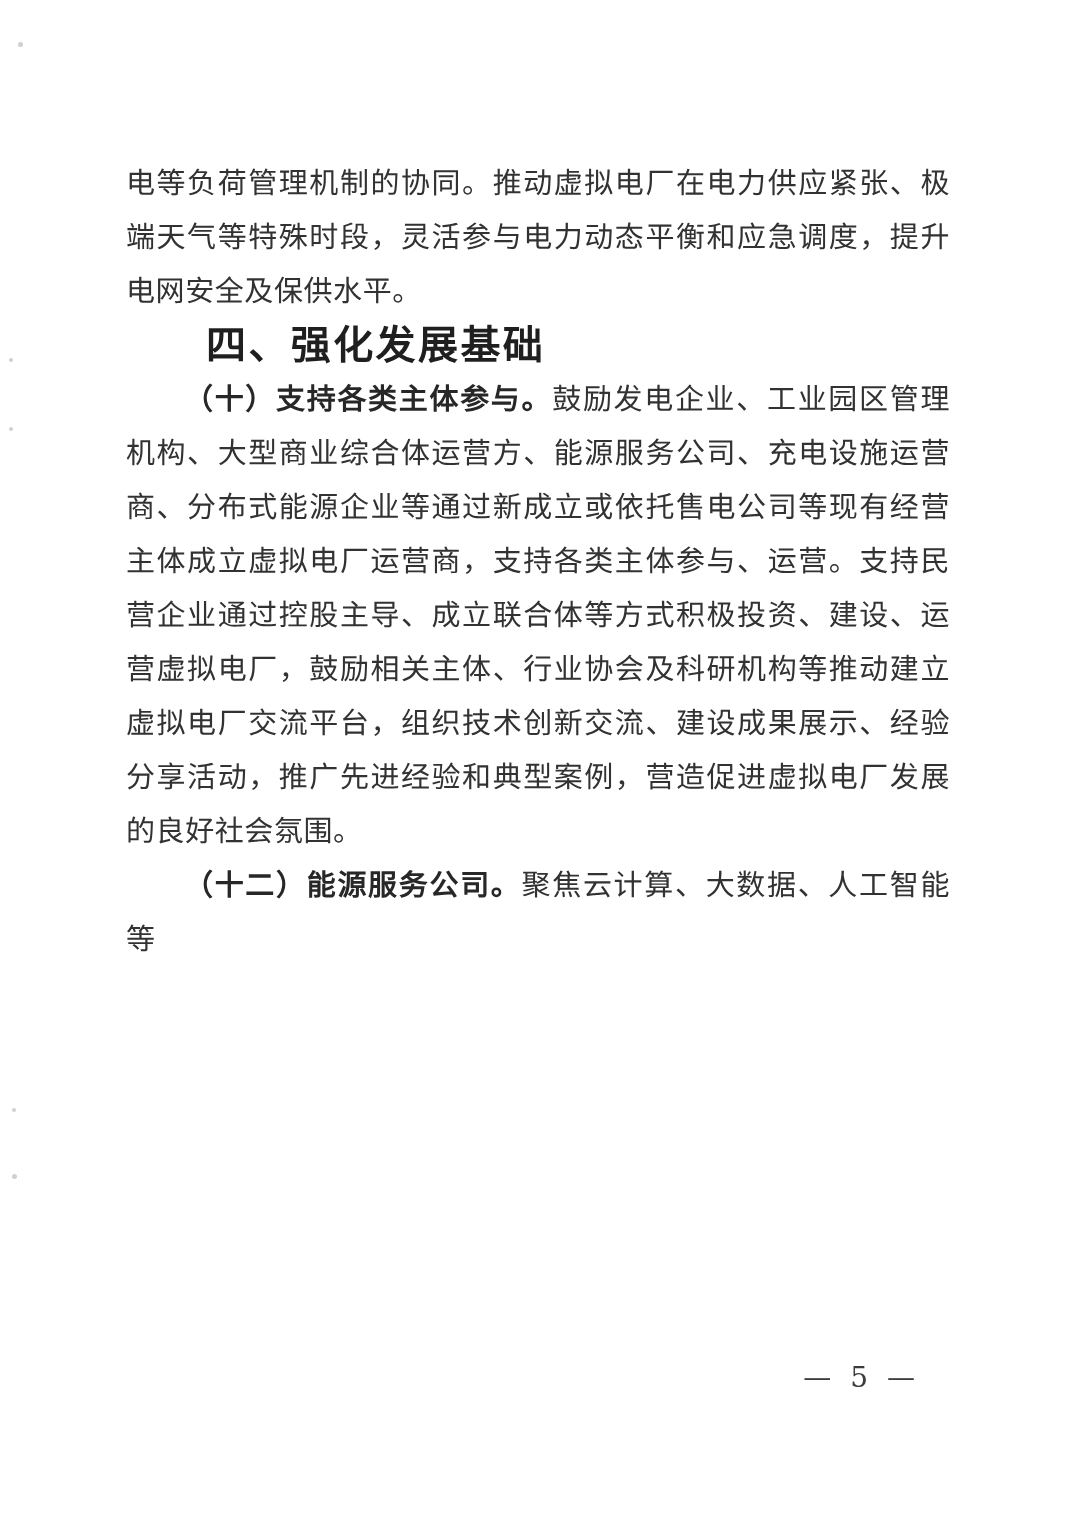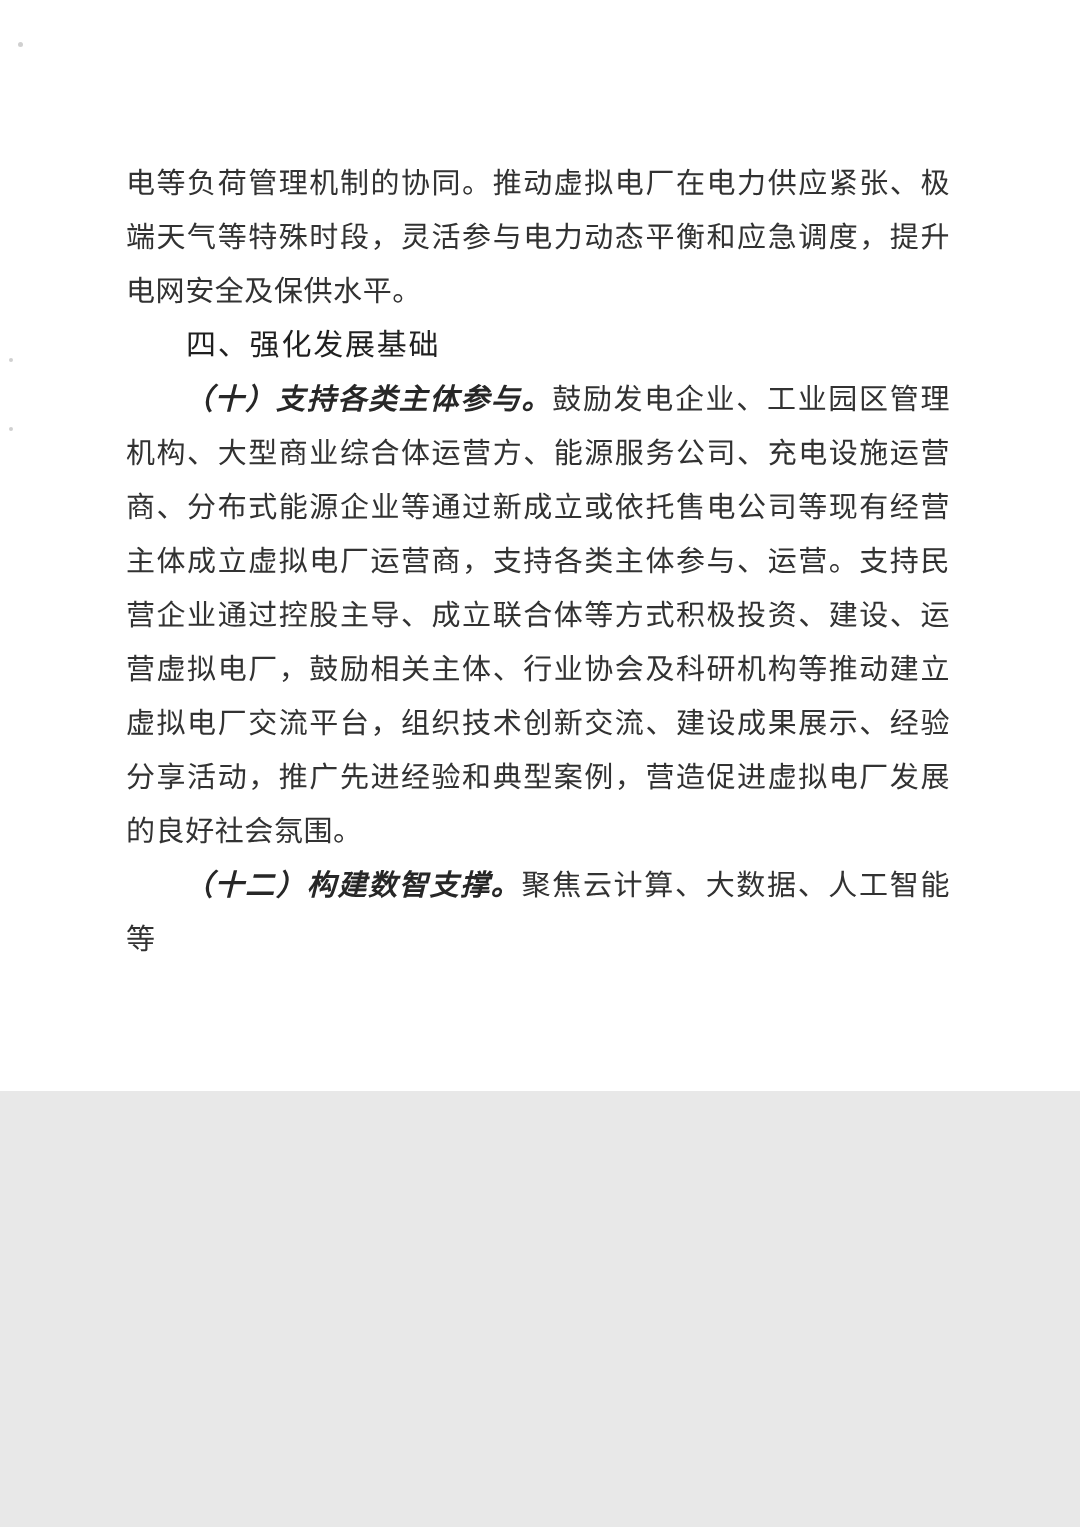--- a/index.html
+++ b/index.html
@@ -3,21 +3,21 @@
 <meta charset="utf-8">
 <style>
   html, body {
     margin: 0;
     padding: 0;
     background: #e8e8e8;
   }
   .page {
     position: relative;
     width: 1080px;
-    height: 1091px;
+    height: 1527px;
     margin: 0 auto;
     background: #ffffff;
     overflow: hidden;
     font-family: "DejaVu Serif", serif;
     color: #323232;
   }
   .text-block {
     position: absolute;
     left: 126px;
     top: 156px;
@@ -31,27 +31,26 @@
     text-justify: inter-ideograph;
     letter-spacing: 0.02em;
     word-break: break-all;
   }
   .body-para.indented {
     text-indent: 2em;
   }
   .para-lead {
     font-weight: bold;
     color: #272727;
-    font-style: italic;
   }
   .section-heading {
     margin: 0;
-    font-size: 30px;
+    font-size: 40px;
     line-height: 54px;
-    font-weight: normal;
+    font-weight: bold;
     font-family: "DejaVu Sans", sans-serif;
     color: #1f1f1f;
     text-indent: 2em;
     letter-spacing: 0.06em;
   }
   .page-footer {
     position: absolute;
     top: 1358px;
     right: 160px;
     font-size: 28px;
@@ -86,21 +85,21 @@
 
   <main class="text-block">
 
     <p class="body-para">电等负荷管理机制的协同。推动虚拟电厂在电力供应紧张、极端天气等特殊时段，灵活参与电力动态平衡和应急调度，提升电网安全及保供水平。</p>
 
     <h2 class="section-heading">四、强化发展基础</h2>
 
     <p class="body-para indented"><span class="para-lead">（十）支持各类主体参与。</span><span>鼓励发电企业、工业园区管理机构、大型商业综合体运营方、能源服务公司、充电设施运营商、分布式能源企业等通过新成立或依托售电公司等现有经营主体成立虚拟电厂运营商，支持各类主体参与、运营。支持民营企业通过控股主导、成立联合体等方式积极投资、建设、运营虚拟电厂，鼓励相关主体、行业协会及科研机构等推动建立虚拟电厂交流平台，组织技术创新交流、建设成果展示、经验分享活动，推广先进经验和典型案例，营造促进虚拟电厂发展的良好社会氛围。</span></p>
 
 
-    <p class="body-para indented"><span class="para-lead">（十二）构建数智支撑。</span><span>聚焦云计算、大数据、人工智能等</span></p>
+    <p class="body-para indented"><span class="para-lead">（十二）能源服务公司。</span><span>聚焦云计算、大数据、人工智能等</span></p>
 
   </main>
 
   <footer class="page-footer">
     <span class="page-number">— 5 —</span>
   </footer>
 
 </div>
 
 </body></html>

